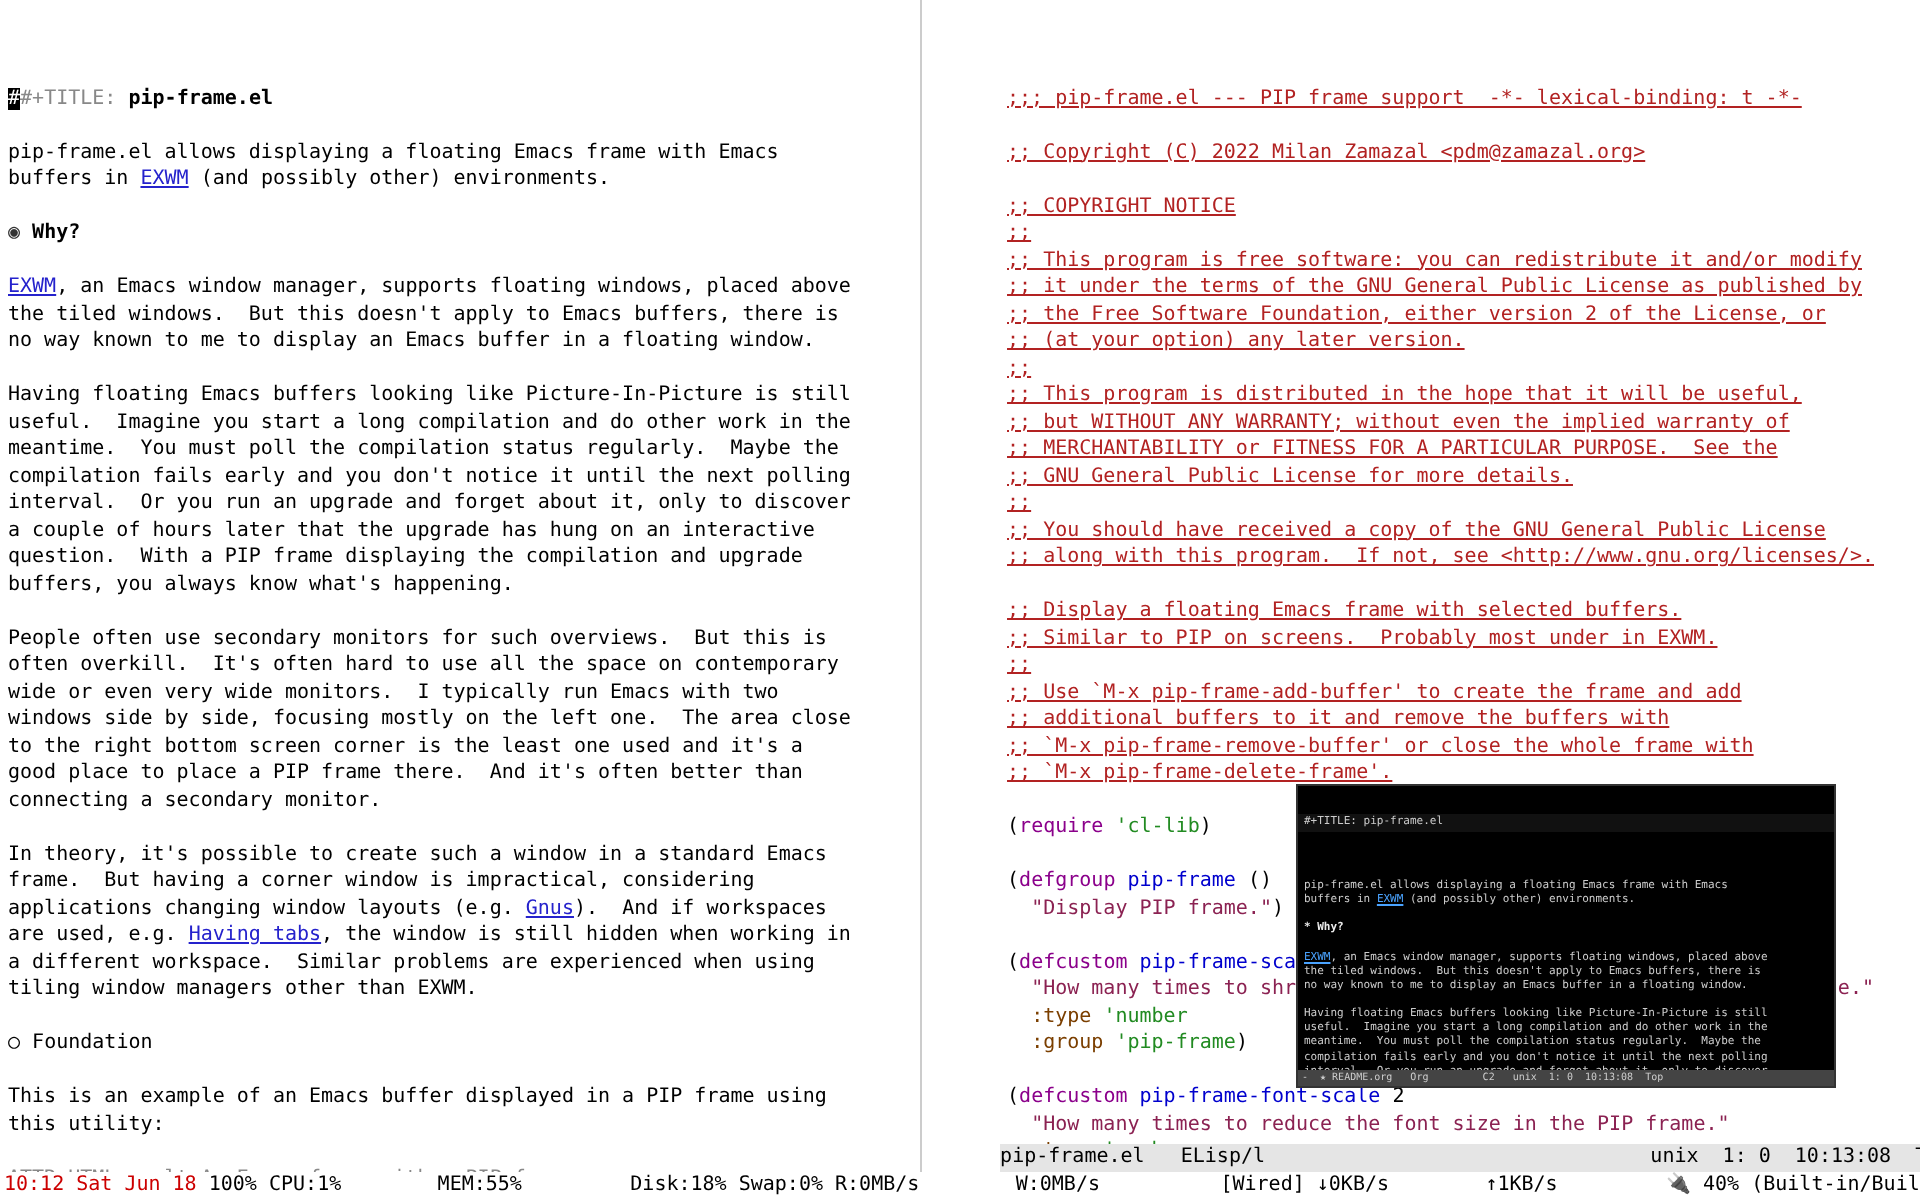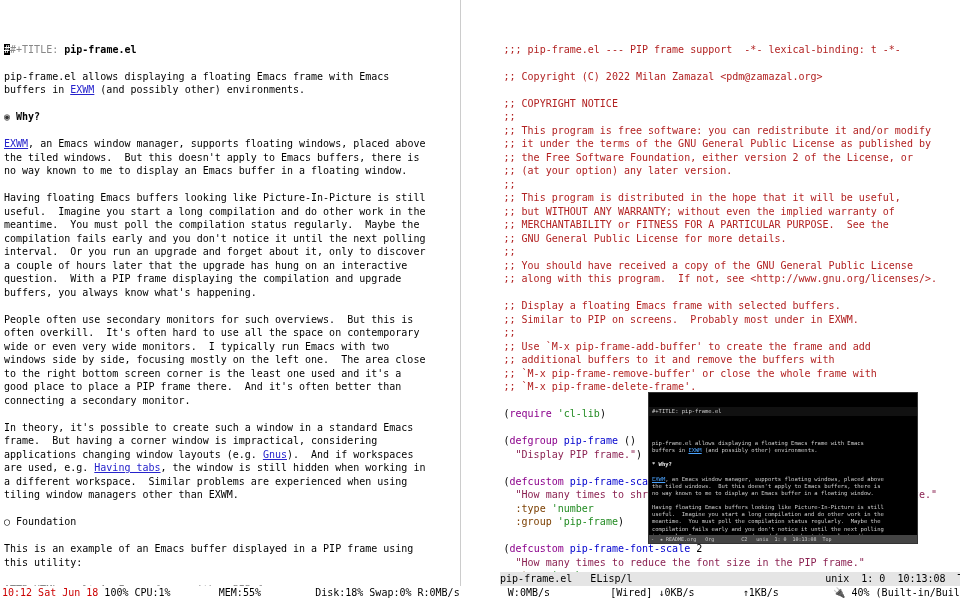--- a/index.html
+++ b/index.html
@@ -22,21 +22,21 @@
 .title-text { font-weight: bold; }
 .link { color: #2522cc; text-decoration: underline; }
 .bullet { color: #000; }
 .hstar { color: #333; }
 .hstar-title { font-weight: bold; }
 .kw-require { color: #8b008b; }
 .kw-def { color: #8b008b; }
 .sym-name { color: #0000cd; }
 .string { color: #8b2252; }
 .keyword-sym { color: #7b3f00; }
-.comment { color: #b22222; }
+.comment { color: #b22222; text-decoration: underline; }
 .type-kw { color: #228b22; }
 .num-lit { }
 .modeline {
   background: #bfbfbf;
   color: #000;
   font-size: 10px;
   height: 14px;
   line-height: 14px;
   padding: 0 2px;
   white-space: pre;

